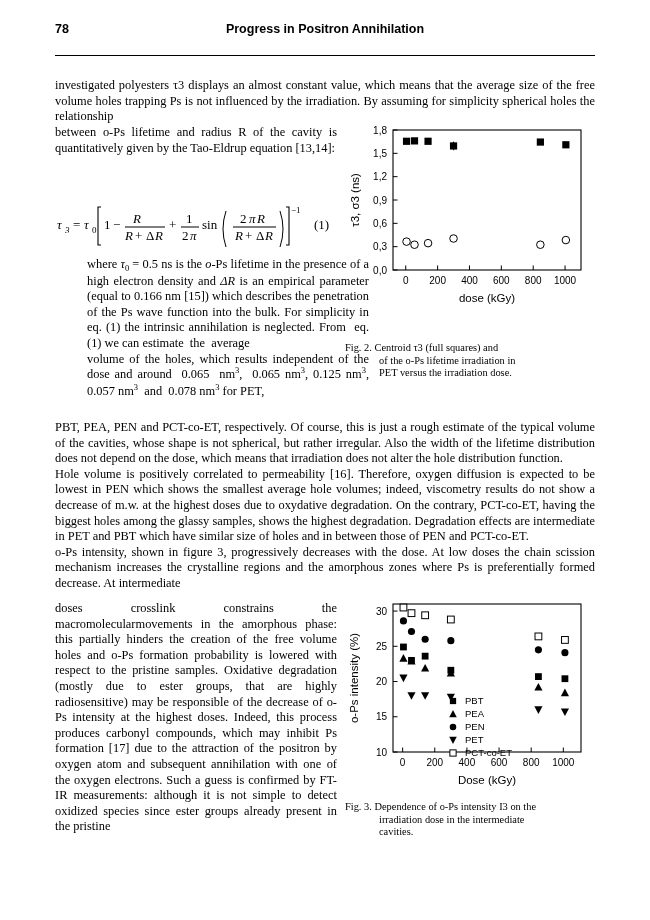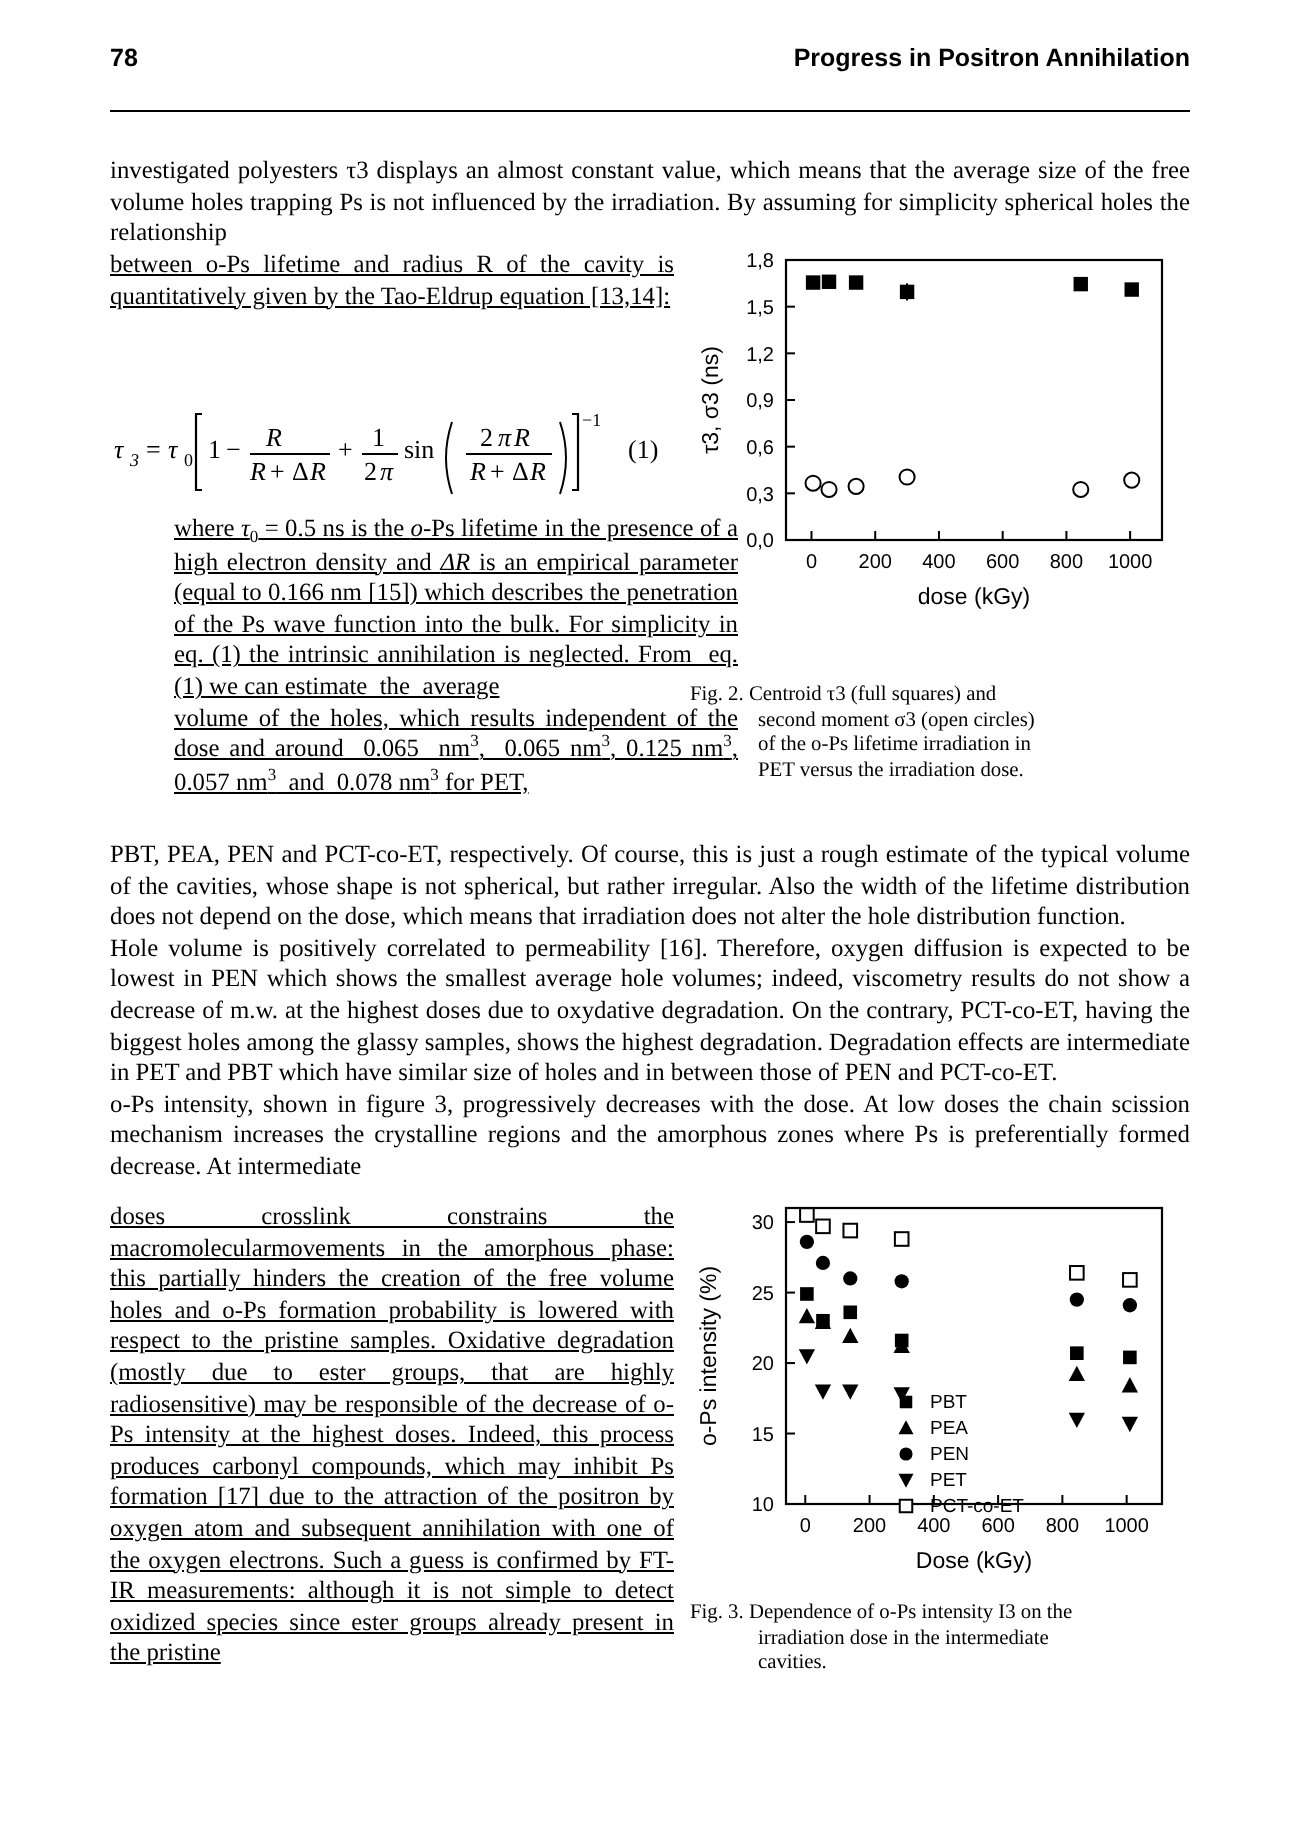--- a/index.html
+++ b/index.html
@@ -13,34 +13,34 @@
   }
   .page { position:absolute; left:0; top:0; width:650px; height:920px;padding-left:16px; }
 
   
   .header {
     position:absolute; left:55px; top:22px; width:540px;
     font-family:"Liberation Sans", sans-serif;
     font-weight:bold; font-size:12.5px;
   }
   .header .pageno { position:absolute; left:0; top:0; }
-  .header .title  { position:absolute; left:0; top:0; width:540px; text-align:right; }
+  .header .title  { position:absolute; left:0; top:0; width:540px; text-align:center; }
   .rule { position:absolute; left:55px; top:55px; width:540px; height:1.4px; background:#000; }
 
   
   .txt {
     position:absolute;
     font-size:12.4px;
     line-height:15.6px;
     text-align:justify;
     text-justify:inter-word;
     hyphens:none;
   }
   .full  { left:55px; width:540px; }
-  .leftc { left:55px; width:282px;text-decoration:underline; }
+  .leftc { left:55px; width:282px; }
 
   .blk-a { top:78px; }
   .blk-b { top:125px; }
   .blk-c { top:257px;margin-left:32px; }
   .blk-d { top:399px;margin-top:21px; }
   .blk-e { top:601px; }
 
   i.it { font-style:italic; }
   sub { font-size:8.5px; vertical-align:baseline; position:relative; top:3px; }
   sup { font-size:8.5px; vertical-align:baseline; position:relative; top:-5px; }
@@ -190,21 +190,20 @@
           <line x1="83.05084745762713" y1="125.05555555555556" x2="83.05084745762713" y2="117.27777777777779" stroke="#000" stroke-width="1"></line>
           <circle cx="83.05084745762713" cy="121.16666666666667" r="3.7800000000000002" fill="#fff" stroke="#000" stroke-width="1"></circle>
           <circle cx="108.54237288135593" cy="116.5" r="3.7800000000000002" fill="#fff" stroke="#000" stroke-width="1"></circle>
           <circle cx="195.3728813559322" cy="122.72222222222223" r="3.7800000000000002" fill="#fff" stroke="#000" stroke-width="1"></circle>
           <circle cx="220.864406779661" cy="118.05555555555556" r="3.7800000000000002" fill="#fff" stroke="#000" stroke-width="1"></circle>
         </svg>
     </div>
     <div class="fig-cap" style="margin-top:20px; width:240px;">
       <span class="hang"><span>Fig. 2.</span>
         <span>Centroid τ3 (full squares) and</span></span>
-      <span class="ind">second moment σ3 (open circles)</span>
       <span class="ind">of the o-Ps lifetime irradiation in</span>
       <span class="ind">PET versus the irradiation dose.</span>
     </div>
   </div>
 
   <div class="figure" style="left:345px; top:596px; width:250px;">
     <div class="plotbox">
       <svg id="svg-fig3" width="250" height="205" viewBox="0 0 250 205" xmlns="http://www.w3.org/2000/svg" font-family="Liberation Sans, sans-serif">
           <rect x="48" y="8" width="188" height="148" fill="none" stroke="#000" stroke-width="1.1"></rect>
           <line x1="57.64102564102564" y1="156" x2="57.64102564102564" y2="151.5" stroke="#000" stroke-width="1"></line>

